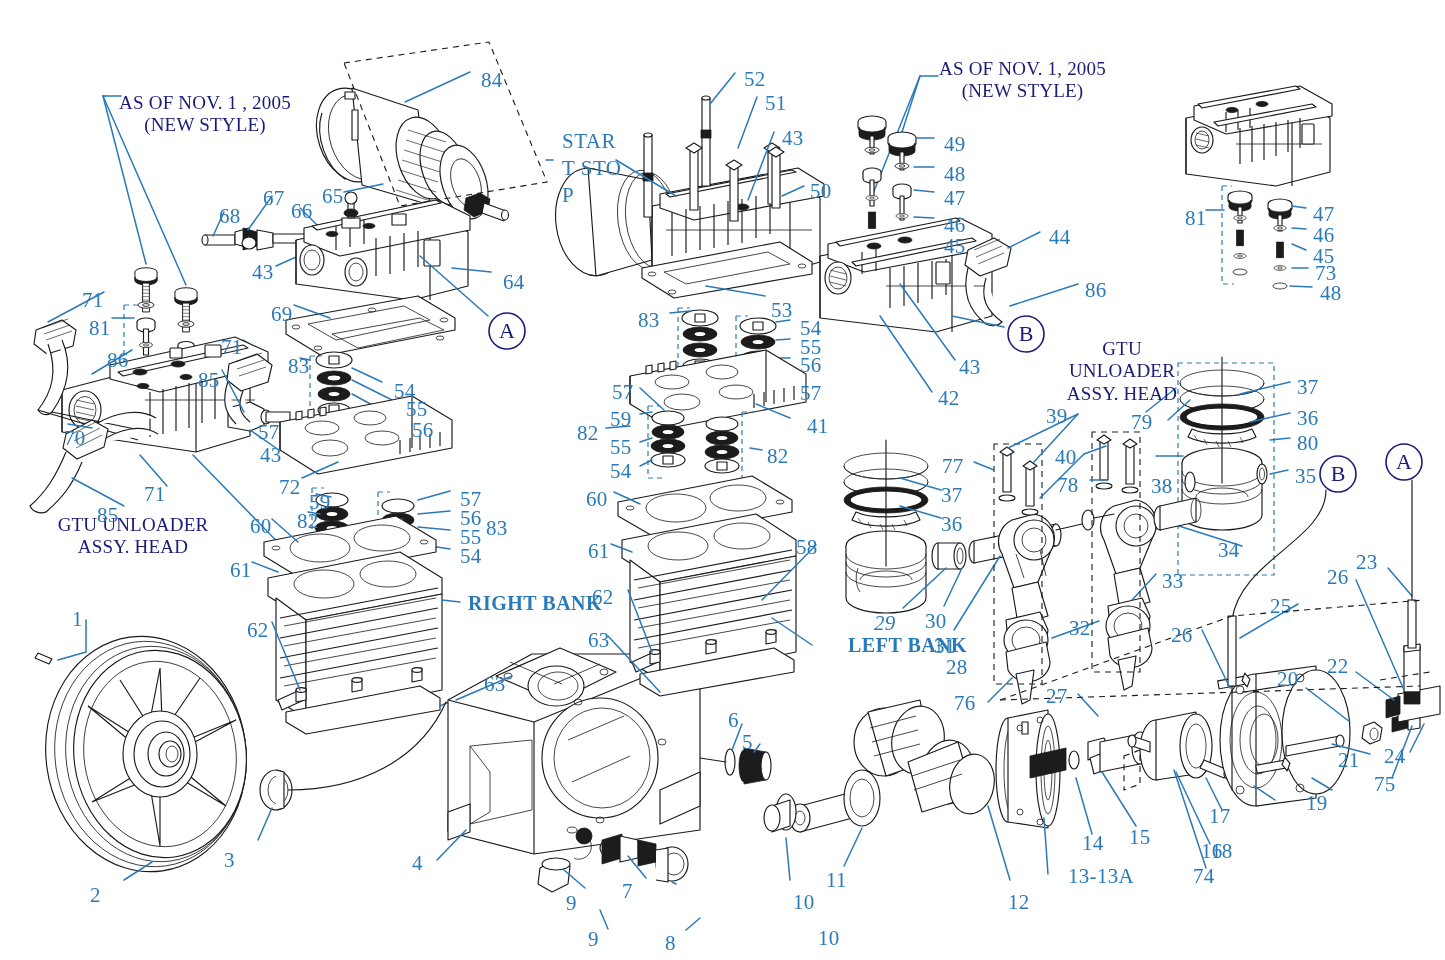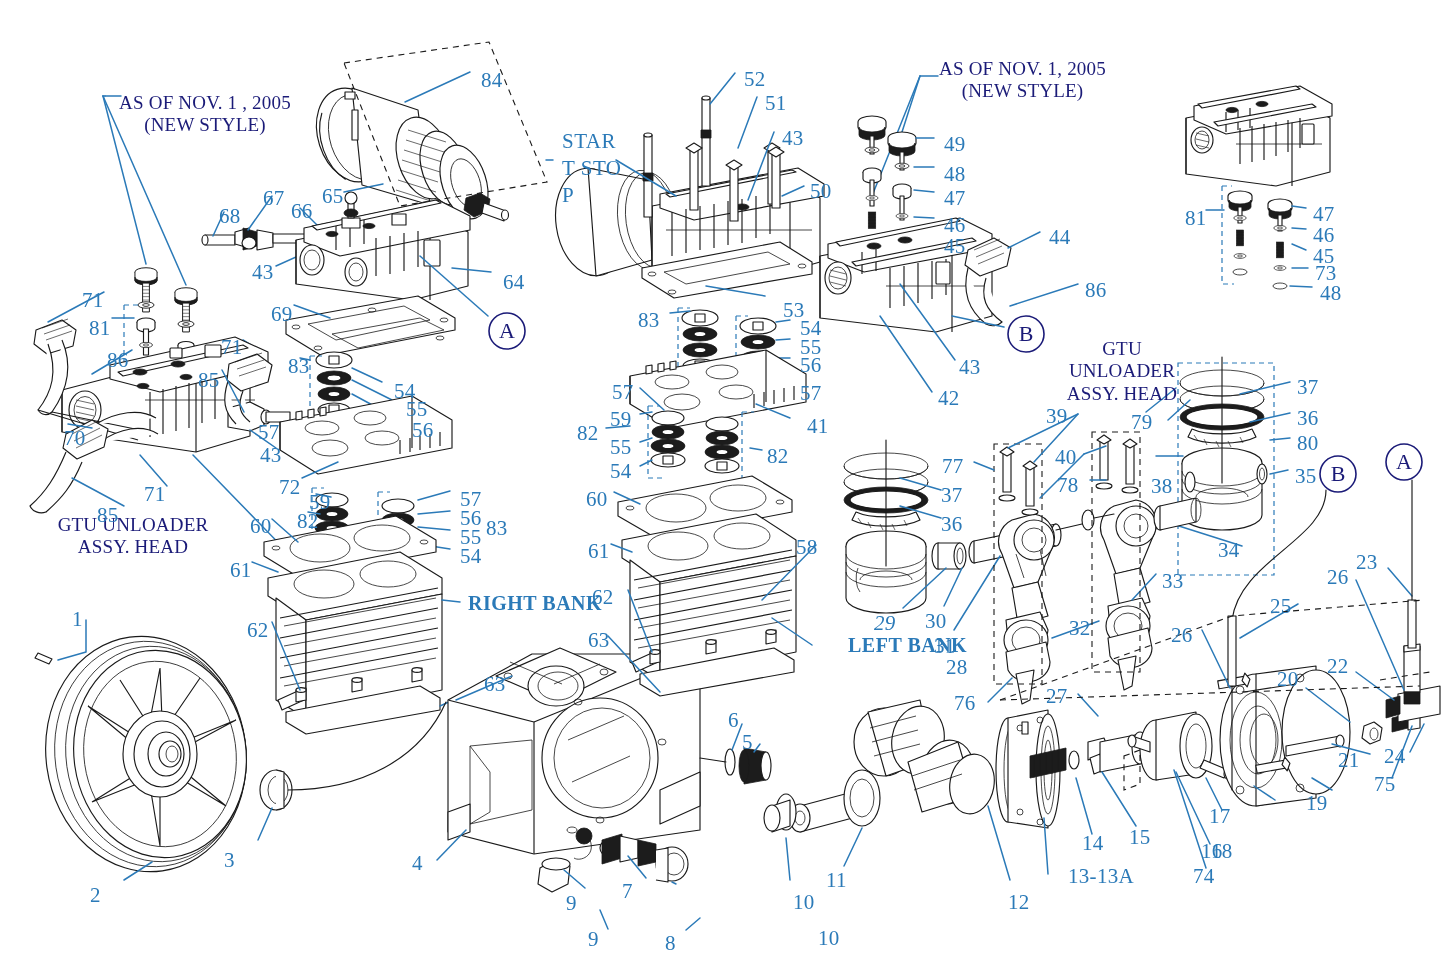--- a/index.html
+++ b/index.html
@@ -1157,21 +1157,21 @@
       <div class="num" style="left: 1313px; top: 204px;">47</div>
       <div class="num" style="left: 944px; top: 164px;">48</div>
       <div class="num" style="left: 1320px; top: 283px;">48</div>
       <div class="num" style="left: 944px; top: 134px;">49</div>
       <div class="num" style="left: 1313px; top: 246px;">45</div>
       <div class="num" style="left: 1313px; top: 225px;">46</div>
       <div class="num" style="left: 1315px; top: 263px;">73</div>
       <div class="num" style="left: 810px; top: 181px;">50</div>
       <div class="num" style="left: 765px; top: 93px;">51</div>
       <div class="num" style="left: 744px; top: 69px;">52</div>
-      <div class="num" style="left: 771px; top: 300px; margin-left: 12px;">53</div>
+      <div class="num" style="left: 771px; top: 300px;">53</div>
       <div class="num" style="left: 800px; top: 318px;">54</div>
       <div class="num" style="left: 800px; top: 337px;">55</div>
       <div class="num" style="left: 800px; top: 355px;">56</div>
       <div class="num" style="left: 800px; top: 383px;">57</div>
       <div class="num" style="left: 394px; top: 381px;">54</div>
       <div class="num" style="left: 406px; top: 399px;">55</div>
       <div class="num" style="left: 412px; top: 420px;">56</div>
       <div class="num" style="left: 258px; top: 422px;">57</div>
       <div class="num" style="left: 460px; top: 489px;">57</div>
       <div class="num" style="left: 460px; top: 508px;">56</div>

